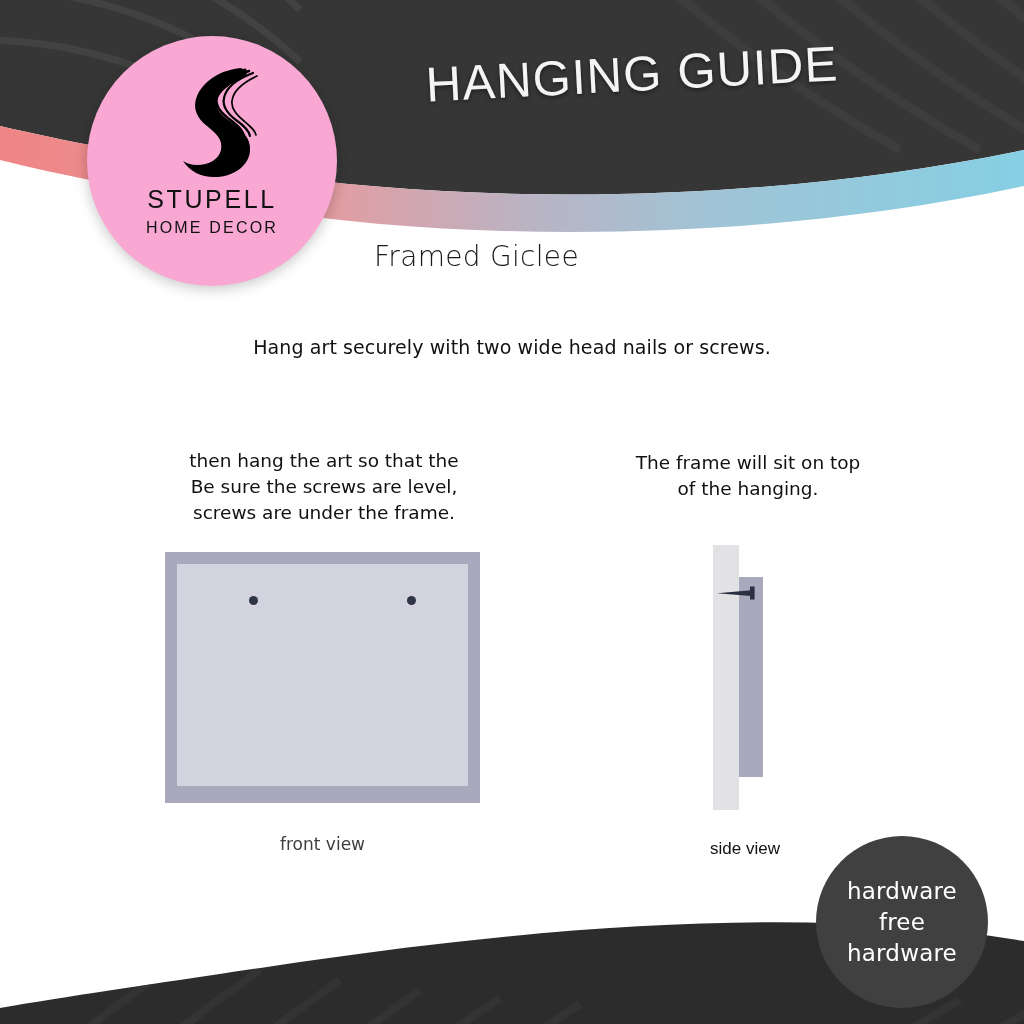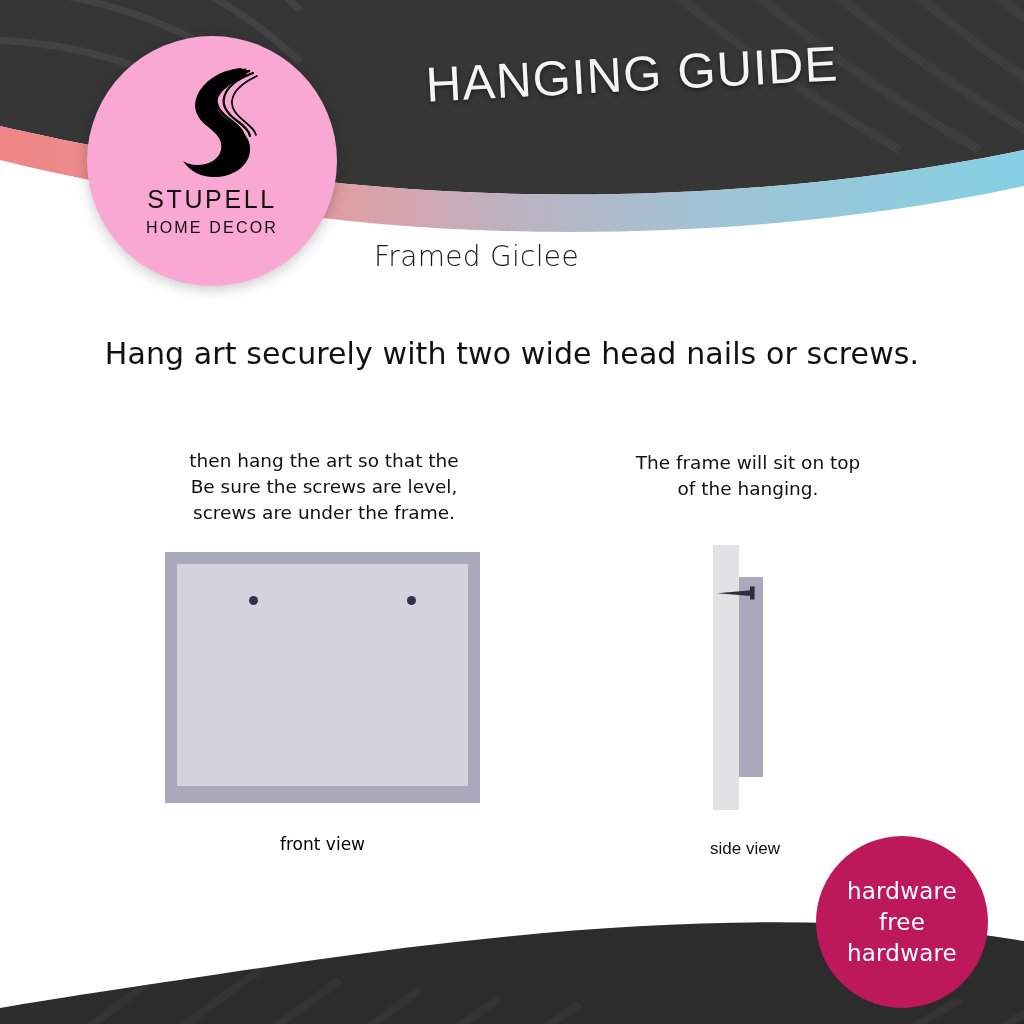--- a/index.html
+++ b/index.html
@@ -91,21 +91,21 @@
     letter-spacing: 0.3px;
     z-index: 4;
   }
   #lead-line {
     position: absolute;
     left: 0;
     top: 336px;
     width: 1024px;
     text-align: center;
     font-family: "DejaVu Sans", sans-serif;
-    font-size: 30px;
+    font-size: 19px;
     color: #111111;
     letter-spacing: 0.1px;
     z-index: 4;
   }
 
   
   .diagram-caption {
     position: absolute;
     font-family: "DejaVu Sans", sans-serif;
     font-size: 18.5px;
@@ -154,21 +154,21 @@
   #screw-dot-right { left: 230px; top: 32px; }
 
   #label-front-view {
     position: absolute;
     left: 165px;
     top: 834px;
     width: 315px;
     text-align: center;
     font-family: "DejaVu Sans", sans-serif;
     font-size: 17px;
-    color: #000000;
+    color: #404040;
     z-index: 4;
   }
 
   
   #side-view {
     position: absolute;
     left: 705px;
     top: 545px;
     width: 80px;
     height: 265px;
@@ -211,21 +211,21 @@
   }
 
   
   #hardware-badge {
     position: absolute;
     left: 816px;
     top: 836px;
     width: 172px;
     height: 172px;
     border-radius: 50%;
-    background: #be185d;
+    background: #404040;
     display: flex;
     flex-direction: column;
     align-items: center;
     justify-content: center;
     z-index: 7;
   }
   #hardware-badge span {
     display: block;
     font-family: "DejaVu Sans", sans-serif;
     font-size: 23px;

